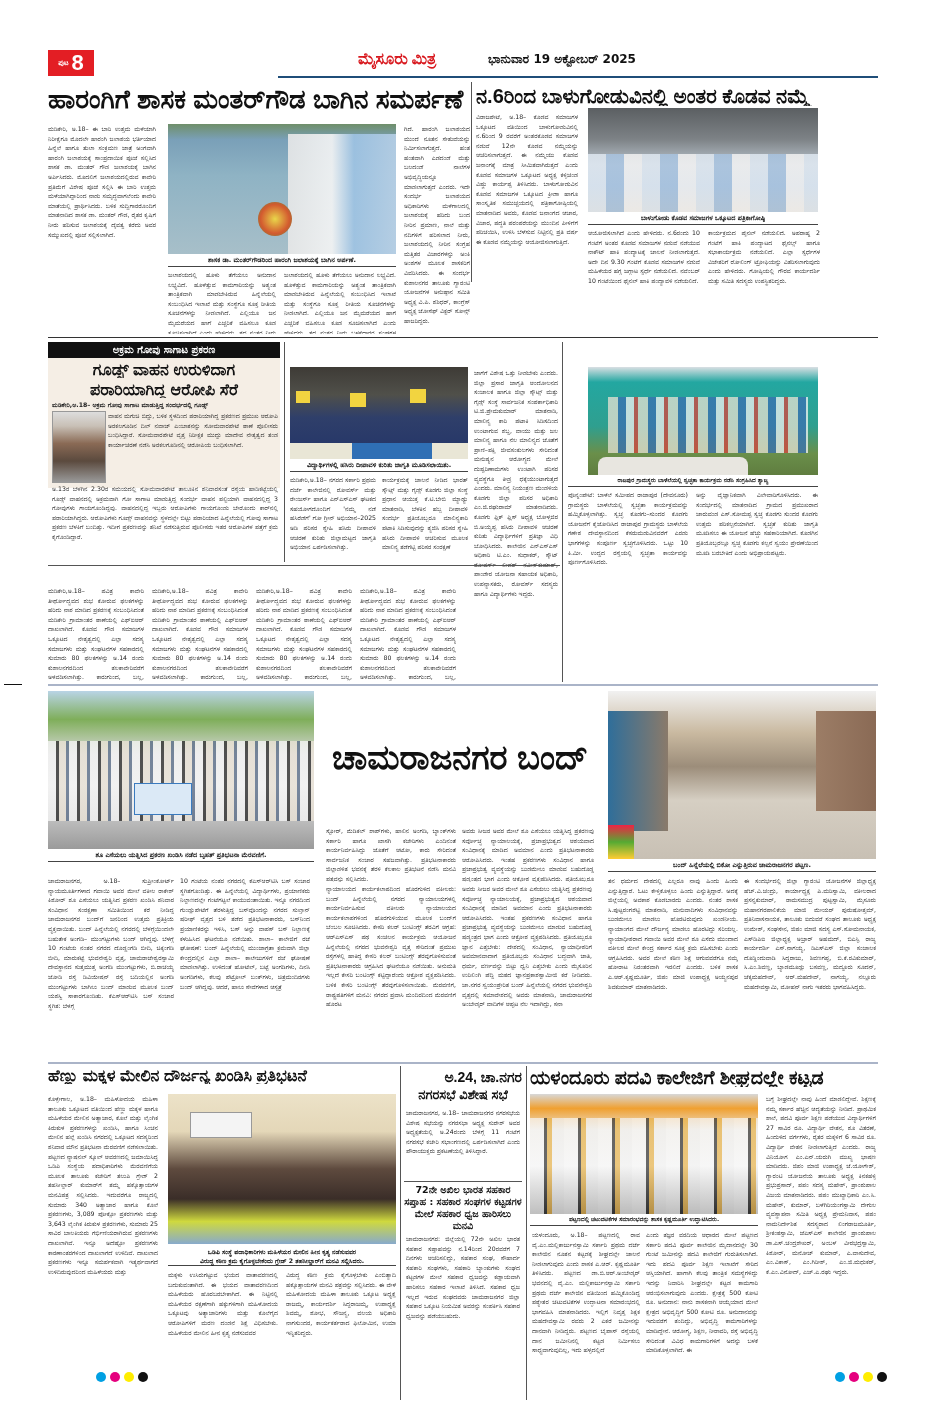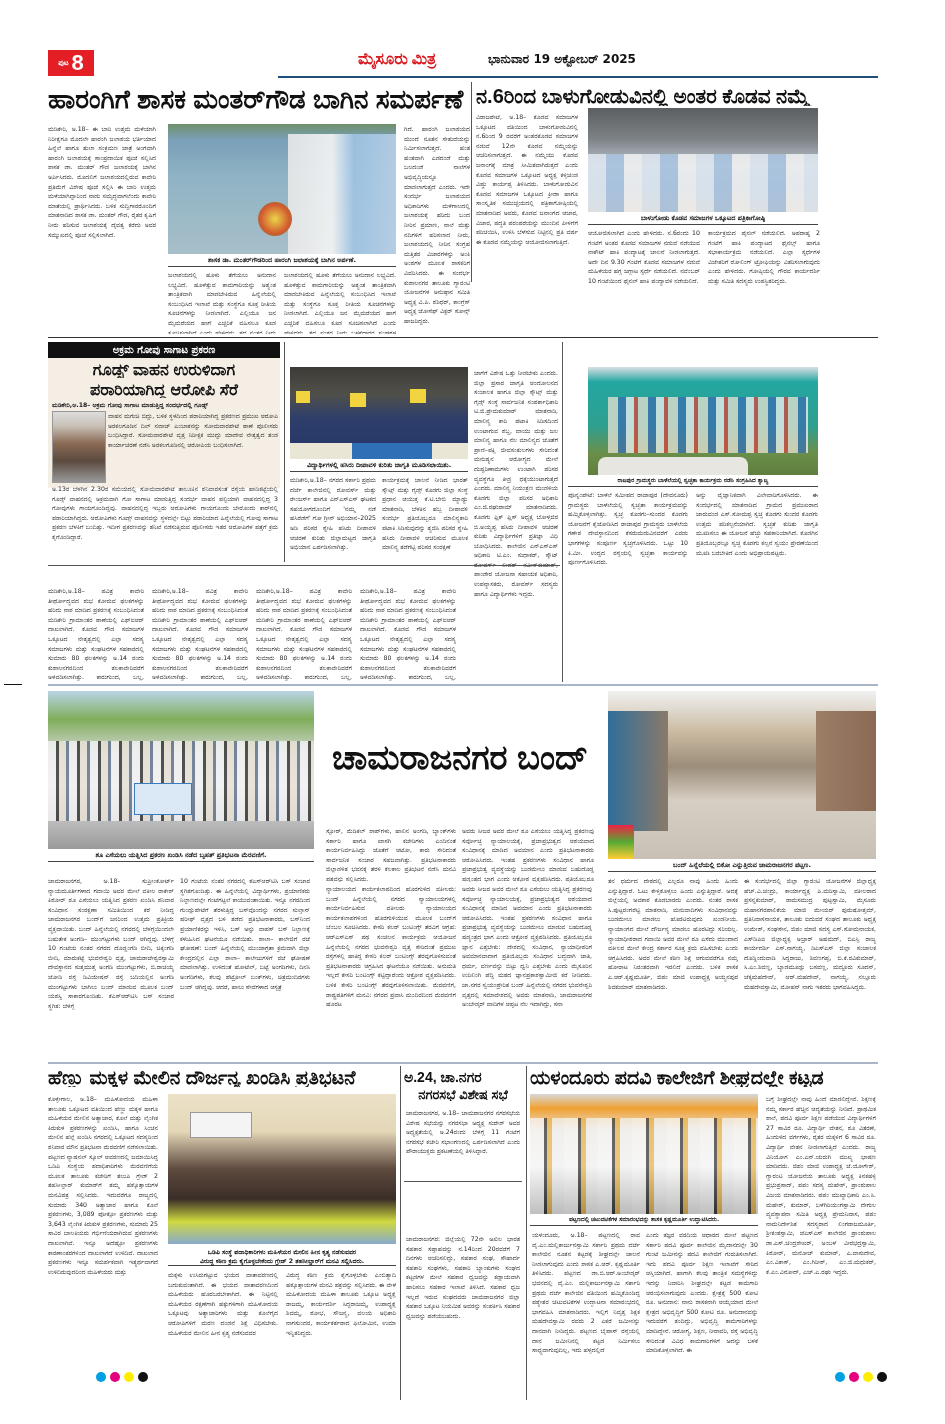--- a/index.html
+++ b/index.html
@@ -121,39 +121,40 @@
 
   <div class="col body-text" style="left:0;top:876px;width:126px;height:168px;">ಚಾಮರಾಜನಗರ, ಅ.18– ಸುಪ್ರೀಂಕೋರ್ಟ್ ನ್ಯಾಯಮೂರ್ತಿಗಳಾದ ಗವಾಯಿ ಅವರ ಮೇಲೆ ವಕೀಲ ರಾಕೇಶ್ ಕಿಶೋರ್ ಶೂ ಎಸೆಯಲು ಯತ್ನಿಸಿದ ಪ್ರಕರಣ ಖಂಡಿಸಿ ಶನಿವಾರ ಸಂವಿಧಾನ ಸಂರಕ್ಷಣಾ ಸಮಿತಿಯಿಂದ ಕರೆ ನೀಡಿದ್ದ ಚಾಮರಾಜನಗರ ಬಂದ್‌ಗೆ ಜನರಿಂದ ಉತ್ತಮ ಪ್ರತಿಕ್ರಿಯೆ ವ್ಯಕ್ತವಾಯಿತು. ಬಂದ್ ಹಿನ್ನೆಲೆಯಲ್ಲಿ ನಗರದಲ್ಲಿ ಬೆಳಗ್ಗೆಯಿಂದಲೇ ಬಹುತೇಕ ಅಂಗಡಿ– ಮುಂಗಟ್ಟುಗಳು ಬಂದ್ ಆಗಿದ್ದವು. ಬೆಳಗ್ಗೆ 10 ಗಂಟೆಯ ನಂತರ ನಗರದ ದೊಡ್ಡಂಗಡಿ ಬೀದಿ, ಚಿಕ್ಕಂಗಡಿ ಬೀದಿ, ಮಾರುಕಟ್ಟೆ ಭುವನೇಶ್ವರಿ ವೃತ್ತ, ಚಾಮರಾಜೇಶ್ವರಸ್ವಾಮಿ ದೇವಸ್ಥಾನದ ಸುತ್ತಮುತ್ತ ಅಂಗಡಿ ಮುಂಗಟ್ಟುಗಳು, ಬಿ.ರಾಚಯ್ಯ ಜೋಡಿ ರಸ್ತೆ ಡಿವಿಯೇಷನ್ ರಸ್ತೆ ಬದಿಯಲ್ಲಿನ ಅಂಗಡಿ ಮುಂಗಟ್ಟುಗಳು ಬಾಗಿಲು ಬಂದ್ ಮಾಡುವ ಮೂಲಕ ಬಂದ್ ಯಶಸ್ವಿ ಸಾಕಾರಗೊಂಡಿತು. ಕೆಎಸ್‌ಆರ್‌ಟಿಸಿ ಬಸ್ ಸಂಚಾರ ಸ್ಥಗಿತ: ಬೆಳಗ್ಗೆ</div>
   <div class="col body-text" style="left:132px;top:876px;width:130px;height:168px;">10 ಗಂಟೆಯ ನಂತರ ನಗರದಲ್ಲಿ ಕೆಎಸ್‌ಆರ್‌ಟಿಸಿ ಬಸ್ ಸಂಚಾರ ಸ್ಥಗಿತಗೊಂಡಿತ್ತು. ಈ ಹಿನ್ನೆಲೆಯಲ್ಲಿ ವಿದ್ಯಾರ್ಥಿಗಳು, ಪ್ರಯಾಣಿಕರು ನಿಲ್ದಾಣದಲ್ಲೇ ಗಂಟೆಗಟ್ಟಲೆ ಕಾಯುವಂತಾಯಿತು. ಇನ್ನೂ ನಗರದಿಂದ ಗುಂಡ್ಲುಪೇಟೆಗೆ ತೆರಳುತ್ತಿದ್ದ ಬಸ್‌ವೊಂದನ್ನು ನಗರದ ಸುಲ್ತಾನ್ ಷರೀಫ್ ವೃತ್ತದ ಬಳಿ ತಡೆದ ಪ್ರತಿಭಟನಾಕಾರರು, ಬಸ್‌ನಿಂದ ಪ್ರಯಾಣಿಕರನ್ನು ಇಳಿಸಿ, ಬಸ್ ಅನ್ನು ವಾಪಸ್ ಬಸ್ ನಿಲ್ದಾಣಕ್ಕೆ ಕಳುಹಿಸಿದ ಘಟನೆಯೂ ನಡೆಯಿತು. ಶಾಲಾ– ಕಾಲೇಜಿಗೆ ರಜೆ ಘೋಷಣೆ: ಬಂದ್ ಹಿನ್ನೆಲೆಯಲ್ಲಿ ಮುಂಜಾಗ್ರತಾ ಕ್ರಮವಾಗಿ ಜಿಲ್ಲಾ ಕೇಂದ್ರದಲ್ಲಿನ ಎಲ್ಲಾ ಶಾಲಾ– ಕಾಲೇಜುಗಳಿಗೆ ರಜೆ ಘೋಷಣೆ ಮಾಡಲಾಗಿತ್ತು. ಉಳಿದಂತೆ ಹೋಟೆಲ್, ಬಟ್ಟೆ ಅಂಗಡಿಗಳು, ದಿನಸಿ ಅಂಗಡಿಗಳು, ಕೆಲವು ಪೆಟ್ರೋಲ್ ಬಂಕ್‌ಗಳು, ಚಿತ್ರಮಂದಿರಗಳು ಬಂದ್ ಆಗಿದ್ದವು. ಆದರೆ, ಹಾಲು ಸೇವೆಗಳಾದ ಆಸ್ಪತ್ರೆ</div>
   <div class="col body-text" style="left:278px;top:884px;width:130px;height:160px;">ನ್ಯಾಯಾಲಯದ ಕಾರ್ಯಕಲಾಪದಿಂದ ಹೊರಗುಳಿದ ವಕೀಲರು: ಬಂದ್ ಹಿನ್ನೆಲೆಯಲ್ಲಿ ನಗರದ ನ್ಯಾಯಾಲಯಗಳಲ್ಲಿ ಕಾರ್ಯನಿರ್ವಹಿಸುವ ವಕೀಲರು ನ್ಯಾಯಾಲಯದ ಕಾರ್ಯಕಲಾಪಗಳಿಂದ ಹೊರಗುಳಿಯುವ ಮೂಲಕ ಬಂದ್‌ಗೆ ಬೆಂಬಲ ಸೂಚಿಸಿದರು. ಕೇಸರಿ ಕಲರ್ ಬಂಟಿಂಗ್ಸ್ ತೆರವಿಗೆ ಆಗ್ರಹ: ಆರ್‌ಎಸ್‌ಎಸ್ ಪಥ ಸಂಚಲನ ಕಾರ್ಯಕ್ರಮ ಆಯೋಜನೆ ಹಿನ್ನೆಲೆಯಲ್ಲಿ ನಗರದ ಭುವನೇಶ್ವರಿ ವೃತ್ತ ಸೇರಿದಂತೆ ಪ್ರಮುಖ ರಸ್ತೆಗಳಲ್ಲಿ ಹಾಕಿದ್ದ ಕೇಸರಿ ಕಲರ್ ಬಂಟಿಂಗ್ಸ್ ತೆರವುಗೊಳಿಸುವಂತೆ ಪ್ರತಿಭಟನಾಕಾರರು ಆಗ್ರಹಿಸಿದ ಘಟನೆಯೂ ನಡೆಯಿತು. ಅನುಮತಿ ಇಲ್ಲದೆ ಕೇಸರಿ ಬಂಟಿಂಗ್ಸ್ ಕಟ್ಟಿದ್ದಾರೆಂದು ಆಕ್ರೋಶ ವ್ಯಕ್ತಪಡಿಸಿದರು. ಬಳಿಕ ಕೇಸರಿ ಬಂಟಿಂಗ್ಸ್ ತೆರವುಗೊಳಿಸಲಾಯಿತು. ಮೆರವಣಿಗೆ, ರಾಷ್ಟ್ರಪತಿಗಳಿಗೆ ಮನವಿ: ನಗರದ ಪ್ರವಾಸಿ ಮಂದಿರದಿಂದ ಮೆರವಣಿಗೆ ಹೊರಟ</div>
   <div class="col body-text" style="left:414px;top:884px;width:130px;height:160px;">ಅವರು ಸೀಜರ ಅವರ ಮೇಲೆ ಶೂ ಎಸೆಯಲು ಯತ್ನಿಸಿದ್ದ ಪ್ರಕರಣವು ಸರ್ವೋಚ್ಛ ನ್ಯಾಯಾಲಯಕ್ಕೆ, ಪ್ರಜಾಪ್ರಭುತ್ವದ ಆಶಯವಾದ ಸಂವಿಧಾನಕ್ಕೆ ಮಾಡಿದ ಅವಮಾನ ಎಂದು ಪ್ರತಿಭಟನಾಕಾರರು ಆರೋಪಿಸಿದರು. ಇಂತಹ ಪ್ರಕರಣಗಳು ಸಂವಿಧಾನ ಹಾಗೂ ಪ್ರಜಾಪ್ರಭುತ್ವ ವ್ಯವಸ್ಥೆಯನ್ನು ಬುಡಮೇಲು ಮಾಡುವ ಬಹುದೊಡ್ಡ ಷಡ್ಯಂತ್ರದ ಭಾಗ ಎಂದು ಆಕ್ರೋಶ ವ್ಯಕ್ತಪಡಿಸಿದರು. ಪ್ರತಿಯೊಬ್ಬರೂ ಜ್ಞಾನ ಎತ್ತಬೇಕು: ದೇಶದಲ್ಲಿ ಸಂವಿಧಾನ, ನ್ಯಾಯಾಧೀಶರಿಗೆ ಅವಮಾನವಾದಾಗ ಪ್ರತಿಯೊಬ್ಬರು ಸಂವಿಧಾನ ಬದ್ಧವಾಗಿ ಜಾತಿ, ಧರ್ಮ, ವರ್ಣವನ್ನು ಬಿಟ್ಟು ಧ್ವನಿ ಎತ್ತಬೇಕು ಎಂದು ಮೈಸೂರಿನ ಉರಿಲಿಂಗಿ ಪೆದ್ದಿ ಮಠದ ಜ್ಞಾನಪ್ರಕಾಶಸ್ವಾಮೀಜಿ ಕರೆ ನೀಡಿದರು. ಚಾ.ನಗರ ಸ್ವಯಂಪ್ರೇರಿತ ಬಂದ್ ಹಿನ್ನೆಲೆಯಲ್ಲಿ ನಗರದ ಭುವನೇಶ್ವರಿ ವೃತ್ತದಲ್ಲಿ ಸಮಾವೇಶದಲ್ಲಿ ಅವರು ಮಾತನಾಡಿ, ಚಾಮರಾಜನಗರ ಅಂಬೇಡ್ಕರ್ ವಾದಿಗಳ ಆಪ್ಪಟ ನೆಲ ಇದಾಗಿದ್ದು, ಸನಾ</div>
   <div class="col body-text" style="left:560px;top:876px;width:130px;height:168px;">ತನ ಧರ್ಮದ ದೇಶದಲ್ಲಿ ಎಲ್ಲರೂ ನಾವು ಹಿಂದು ಹಿಂದು ಎನ್ನುತ್ತಿದ್ದಾರೆ. ಓಟು ಕೇಳ್ತಿಕೊಳ್ಳಲು ಹಿಂದು ಎನ್ನುತ್ತಿದ್ದಾರೆ. ಅದಕ್ಕೆ ಜಿಲ್ಲೆಯಲ್ಲಿ ಅವಕಾಶ ಕೊಡಬಾರದು ಎಂದರು. ನಂತರ ಶಾಸಕ ಸಿ.ಪುಟ್ಟರಂಗಶೆಟ್ಟಿ ಮಾತನಾಡಿ, ಮನುವಾದಿಗಳು ಸಂವಿಧಾನವನ್ನು ಬುಡಮೇಲು ಮಾಡಲು ಹೊರಟಿರುವುದು ಖಂಡನೀಯ. ನ್ಯಾಯಾಂಗದ ಮೇಲೆ ದೌರ್ಜನ್ಯ ಮಾಡಲು ಹೊರಟಿದ್ದು ಸರಿಯಲ್ಲ. ನ್ಯಾಯಾಧೀಶರಾದ ಗವಾಯಿ ಅವರ ಮೇಲೆ ಶೂ ಎಸೆದು ಮುಂದಾದ ವಕೀಲರ ಮೇಲೆ ಕೇಂದ್ರ ಸರ್ಕಾರ ಸೂಕ್ತ ಕ್ರಮ ವಹಿಸಬೇಕು ಎಂದು ಆಗ್ರಹಿಸಿದರು. ಅವರ ಮೇಲೆ ಕಠಿಣ ಶಿಕ್ಷೆ ಆಗುವವರೆಗೂ ನಮ್ಮ ಹೋರಾಟ ನಿರಂತರವಾಗಿ ಇರಲಿದೆ ಎಂದರು. ಬಳಿಕ ಶಾಸಕ ಎ.ಆರ್.ಕೃಷ್ಣಮೂರ್ತಿ, ಜಿಪಂ ಮಾಜಿ ಉಪಾಧ್ಯಕ್ಷ ಅಯ್ಯನಪುರ ಶಿವಕುಮಾರ್ ಮಾತನಾಡಿದರು.</div>
   <div class="col body-text" style="left:696px;top:876px;width:132px;height:168px;">ಈ ಸಂದರ್ಭದಲ್ಲಿ ಜಿಲ್ಲಾ ಗ್ಯಾರಂಟಿ ಯೋಜನೆಗಳ ಜಿಲ್ಲಾಧ್ಯಕ್ಷ ಹೆಚ್.ವಿ.ಚಂದ್ರು, ಕಾರ್ಯಾಧ್ಯಕ್ಷ ಪಿ.ಮರಿಸ್ವಾಮಿ, ವಕೀಲರಾದ ಪ್ರಸನ್ನಕುಮಾರ್, ರಾಮಸಮುದ್ರ ಪುಟ್ಟಸ್ವಾಮಿ, ಮೈಸೂರು ಮಹಾನಗರಪಾಲಿಕೆಯ ಮಾಜಿ ಮೇಯರ್ ಪುರುಷೋತ್ತಮ್, ಪ್ರತಿನಿವಾಸನಾಯಕ, ತಾಲೂಕು ಐದುವರೆ ಸಂಘದ ತಾಲೂಕು ಅಧ್ಯಕ್ಷ ಉಮೇಶ್, ಸಂಘಸೇನ, ಜಿಪಂ ಮಾಜಿ ಸದಸ್ಯ ಎಸ್.ಸೋಮನಾಯಕ, ಎಸ್‌ಡಿಪಿಐ ಜಿಲ್ಲಾಧ್ಯಕ್ಷ ಅಬ್ರಾರ್ ಅಹಮದ್, ಬಿಎಸ್ಪಿ ರಾಜ್ಯ ಕಾರ್ಯದರ್ಶಿ ಎಸ್.ನಾಗಯ್ಯ, ಡಿಎಸ್‌ಎಸ್ ಜಿಲ್ಲಾ ಸಂಚಾಲಕ ದೊಡ್ಡಿಂದುವಾಡಿ ಸಿದ್ದರಾಜು, ಶಿವಣಗಪ್ಪ, ಬಿ.ಕೆ.ರವಿಕುಮಾರ್, ಸಿ.ಎಂ.ಶಿವಣ್ಣ, ಬ್ಯಾಡಮೂಡ್ಲು ಬಸವಣ್ಣ, ಮದ್ದೂರು ಸೂದನ್, ಚೆಕ್ಕಮಹದೇವ್, ಆರ್.ಮಹದೇವ್, ನಾಗಯ್ಯ, ನಲ್ಲೂರು ಮಹದೇವಸ್ವಾಮಿ, ಮೋಹನ್ ನಾಗು ಇತರರು ಭಾಗವಹಿಸಿದ್ದರು.</div>
 
   <div class="hrule" style="left:0;top:1062px;width:830px;height:2px;background:#aab4c8;"></div>
 
-  <div class="abs hl" style="left:0;top:1068px;width:330px;font-size:19px;">ಹೆಣ್ಣು ಮಕ್ಕಳ ಮೇಲಿನ ದೌರ್ಜನ್ಯ ಖಂಡಿಸಿ ಪ್ರತಿಭಟನೆ</div>
+  <div class="abs hl" style="left:0;top:1068px;width:330px;font-size:16px;">ಹೆಣ್ಣು ಮಕ್ಕಳ ಮೇಲಿನ ದೌರ್ಜನ್ಯ ಖಂಡಿಸಿ ಪ್ರತಿಭಟನೆ</div>
   <div class="col body-text" style="left:0;top:1094px;width:110px;height:304px;">ಕೊಳ್ಳೇಗಾಲ, ಅ.18– ಮಹಿಳೋದಯ ಮಹಿಳಾ ತಾಲೂಕು ಒಕ್ಕೂಟದ ವತಿಯಿಂದ ಹೆಣ್ಣು ಮಕ್ಕಳ ಹಾಗೂ ಮಹಿಳೆಯರ ಮೇಲಿನ ಅತ್ಯಾಚಾರ, ಕೊಲೆ ಮತ್ತು ಲೈಂಗಿಕ ಕಿರುಕುಳ ಪ್ರಕರಣಗಳನ್ನು ಖಂಡಿಸಿ, ಹಾಗೂ ಸಿಂಚನ ಮೇಲಿನ ಹಲ್ಲೆ ಖಂಡಿಸಿ ನಗರದಲ್ಲಿ ಒಕ್ಕೂಟದ ಸದಸ್ಯರಿಂದ ಶನಿವಾರ ಮೌನ ಪ್ರತಿಭಟನಾ ಮೆರವಣಿಗೆ ನಡೆಸಲಾಯಿತು. ಪಟ್ಟಣದ ನ್ಯಾಷನಲ್ ಸ್ಕೂಲ್ ಆವರಣದಲ್ಲಿ ಜಮಾಯಿಸಿದ್ದ ಒಡಿಪಿ ಸಂಸ್ಥೆಯ ಪದಾಧಿಕಾರಿಗಳು ಮೆರವಣಿಗೆಯ ಮೂಲಕ ತಾಲೂಕು ಕಚೇರಿಗೆ ತಲುಪಿ ಗ್ರೇಡ್ 2 ತಹಸೀಲ್ದಾರ್ ಕುಮಾರ್‌ಗೆ ತಮ್ಮ ಹಕ್ಕೊತ್ತಾಯಗಳ ಮನವಿಪತ್ರ ಸಲ್ಲಿಸಿದರು. ಇದುವರೆಗೂ ರಾಜ್ಯದಲ್ಲಿ ಸುಮಾರು 340 ಅತ್ಯಾಚಾರ ಹಾಗೂ ಕೊಲೆ ಪ್ರಕರಣಗಳು, 3,089 ಪೋಕ್ಸೋ ಪ್ರಕರಣಗಳು ಮತ್ತು 3,643 ಲೈಂಗಿಕ ಕಿರುಕುಳ ಪ್ರಕರಣಗಳು, ಸುಮಾರು 25 ಸಾವಿರ ಬಾಲಕಿಯರು ಗರ್ಭಿಣಿಯರಾಗಿರುವ ಪ್ರಕರಣಗಳು ದಾಖಲಾಗಿವೆ. ಇನ್ನೂ ಅದೆಷ್ಟೋ ಪ್ರಕರಣಗಳು ಕಾರಣಾಂತರಗಳಿಂದ ದಾಖಲಾಗದೆ ಉಳಿದಿವೆ. ದಾಖಲಾದ ಪ್ರಕರಣಗಳು ಇನ್ನೂ ಸಮರ್ಪಕವಾಗಿ ಇತ್ಯರ್ಥವಾಗದೆ ಉಳಿದಿರುವುದರಿಂದ ಮಹಿಳೆಯರು ಮತ್ತು</div>
   <div class="img" style="left:120px;top:1094px;width:228px;height:150px;background:linear-gradient(180deg,#ece2c8 0,#e4d7b8 25%,#5e4a3e 50%,#3a2d28 70%,#cfd93e 85%,#8ac 100%);">
     <div style="position:absolute;left:22px;top:18px;width:60px;height:24px;background:#f4f4f4;border:1px solid #999;"></div>
   </div>
   <div class="abs" style="left:120px;top:1247px;width:228px;font-size:6.2px;font-weight:bold;text-align:center;line-height:9px;border-bottom:1px solid #444;">
     <div>ಒಡಿಪಿ ಸಂಸ್ಥೆ ಪದಾಧಿಕಾರಿಗಳು ಮಹಿಳೆಯರ ಮೇಲಿನ ಹೀನ ಕೃತ್ಯ ನಡೆಸುವವರ</div>
     <div>ವಿರುದ್ಧ ಕಠಿಣ ಕ್ರಮ ಕೈಗೊಳ್ಳಬೇಕೆಂದು ಗ್ರೇಡ್ 2 ತಹಸೀಲ್ದಾರ್‌ಗೆ ಮನವಿ ಸಲ್ಲಿಸಿದರು.</div>
   </div>
   <div class="col body-text" style="left:120px;top:1270px;width:110px;height:128px;">ಮಕ್ಕಳು ಉಸಿರುಗಟ್ಟುವ ಭಯದ ವಾತಾವರಣದಲ್ಲಿ ಬದುಕುವಂತಾಗಿದೆ. ಈ ಭಯದ ವಾತಾವರಣದಿಂದ ಮಹಿಳೆಯರು ಹೊರಬರಬೇಕಾಗಿದೆ. ಈ ನಿಟ್ಟಿನಲ್ಲಿ ಮಹಿಳೆಯರ ರಕ್ಷಣೆಗಾಗಿ ಹಕ್ಕುಗಳಿಗಾಗಿ ಮಹಿಳೋದಯ ಒಕ್ಕೂಟವು ಅತ್ಯಾಚಾರಿಗಳು ಮತ್ತು ಕೊಲೆಗೈದ ಆರೋಪಿಗಳಿಗೆ ಮರಣ ದಂಡನೆ ಶಿಕ್ಷೆ ವಿಧಿಸಬೇಕು. ಮಹಿಳೆಯರ ಮೇಲಿನ ಹೀನ ಕೃತ್ಯ ನಡೆಸುವವರ</div>
   <div class="col body-text" style="left:238px;top:1270px;width:110px;height:128px;">ವಿರುದ್ಧ ಕಠಿಣ ಕ್ರಮ ಕೈಗೊಳ್ಳಬೇಕು ಎಂಬಿತ್ಯಾದಿ ಹಕ್ಕೊತ್ತಾಯಗಳ ಮನವಿ ಪತ್ರವನ್ನು ಸಲ್ಲಿಸಿದರು. ಈ ವೇಳೆ ಮಹಿಳೋದಯ ಮಹಿಳಾ ತಾಲೂಕು ಒಕ್ಕೂಟ ಅಧ್ಯಕ್ಷೆ ರಾಜಮ್ಮ, ಕಾರ್ಯದರ್ಶಿ ಸಿದ್ದರಾಜಮ್ಮ, ಉಪಾಧ್ಯಕ್ಷೆ ಶಿವಮ್ಮ, ಶೋಭ, ಸೌಜನ್ಯ, ವಲಯ ಅಧಿಕಾರಿ ನಾಗಸುಂದರ, ಕಾರ್ಯಕರ್ತರಾದ ಫಿಲೋಮಿನ, ಉಮಾ ಇನ್ನಿತರಿದ್ದರು.</div>
 
   <div class="vrule" style="left:352px;top:1066px;height:334px;"></div>
 
-  <div class="abs hl" style="left:356px;top:1070px;width:118px;text-align:left;font-size:14px;">ಅ.24, ಚಾ.ನಗರ</div>
+  <div class="abs hl" style="left:356px;top:1070px;width:118px;text-align:right;font-size:14px;">ಅ.24, ಚಾ.ನಗರ</div>
   <div class="abs hl" style="left:356px;top:1088px;width:118px;text-align:center;font-size:13px;">ನಗರಸಭೆ ವಿಶೇಷ ಸಭೆ</div>
   <div class="col body-text" style="left:358px;top:1108px;width:114px;height:70px;">ಚಾಮರಾಜನಗರ, ಅ.18– ಚಾಮರಾಜನಗರ ನಗರಸಭೆಯ ವಿಶೇಷ ಸಭೆಯನ್ನು ನಗರಸಭಾ ಅಧ್ಯಕ್ಷ ಸುರೇಶ್ ಅವರ ಅಧ್ಯಕ್ಷತೆಯಲ್ಲಿ ಅ.24ರಂದು ಬೆಳಗ್ಗೆ 11 ಗಂಟೆಗೆ ನಗರಸಭೆ ಕಚೇರಿ ಸಭಾಂಗಣದಲ್ಲಿ ಏರ್ಪಡಿಸಲಾಗಿದೆ ಎಂದು ಪೌರಾಯುಕ್ತರು ಪ್ರಕಟಣೆಯಲ್ಲಿ ತಿಳಿಸಿದ್ದಾರೆ.</div>
   <div class="hrule" style="left:356px;top:1181px;width:118px;"></div>
 
+  <div class="abs" style="left:356px;top:1184px;width:118px;text-align:center;font-size:9.5px;font-weight:bold;line-height:12px;">72ನೇ ಅಖಿಲ ಭಾರತ ಸಹಕಾರ ಸಪ್ತಾಹ : ಸಹಕಾರ ಸಂಘಗಳ ಕಟ್ಟಡಗಳ ಮೇಲೆ ಸಹಕಾರ ಧ್ವಜ ಹಾರಿಸಲು ಮನವಿ</div>
   <div class="col body-text" style="left:358px;top:1234px;width:114px;height:166px;">ಚಾಮರಾಜನಗರ: ಜಿಲ್ಲೆಯಲ್ಲಿ 72ನೇ ಅಖಿಲ ಭಾರತ ಸಹಕಾರ ಸಪ್ತಾಹವನ್ನು ನ.14ರಿಂದ 20ರವರೆಗೆ 7 ದಿನಗಳು ಆಚರಿಸಲಿದ್ದು, ಸಹಕಾರ ಸಂಘ, ಸೌಹಾರ್ದ ಸಹಕಾರಿ ಸಂಘಗಳು, ಸಹಕಾರಿ ಬ್ಯಾಂಕುಗಳು ಸಂಘದ ಕಟ್ಟಡಗಳ ಮೇಲೆ ಸಹಕಾರ ಧ್ವಜವನ್ನು ಕಡ್ಡಾಯವಾಗಿ ಹಾರಿಸಲು ಸಹಕಾರ ಇಲಾಖೆ ತಿಳಿಸಿದೆ. ಸಹಕಾರ ಧ್ವಜ ಇಲ್ಲದೆ ಇರುವ ಸಂಘದವರು ಚಾಮರಾಜನಗರ ಜಿಲ್ಲಾ ಸಹಕಾರ ಒಕ್ಕೂಟ ನಿಯಮಿತ ಅವರನ್ನು ಸಂಪರ್ಕಿಸಿ ಸಹಕಾರ ಧ್ವಜವನ್ನು ಪಡೆಯಬಹುದು.</div>
 
   <div class="vrule" style="left:478px;top:1066px;height:334px;"></div>
 
   <div class="abs hl" style="left:482px;top:1068px;width:348px;font-size:19px;">ಯಳಂದೂರು ಪದವಿ ಕಾಲೇಜಿಗೆ ಶೀಘ್ರದಲ್ಲೇ ಕಟ್ಟಡ</div>
   <div class="img" style="left:482px;top:1094px;width:228px;height:120px;background:linear-gradient(180deg,#d8d8d8 0,#f0a030 12%,#e9e4da 30%,#f4f4f4 60%,#3b3b3b 100%);">
     <div style="position:absolute;left:0;top:24px;width:228px;height:96px;background:repeating-linear-gradient(90deg,#f8f8f8 0 14px,#2d2d2d 14px 17px,#e8b34a 17px 22px,#f3f3f3 22px 34px);opacity:.7;"></div>
   </div>
   <div class="cap" style="position:absolute;left:482px;top:1216px;width:228px;font-size:5.8px;">ಪಟ್ಟಣದಲ್ಲಿ ಚಟುವಟಿಕೆಗಳ ಸಮಾರಂಭವನ್ನು ಶಾಸಕ ಕೃಷ್ಣಮೂರ್ತಿ ಉದ್ಘಾಟಿಸಿದರು.</div>
   <div class="col body-text" style="left:484px;top:1230px;width:108px;height:170px;">ಯಳಂದೂರು, ಅ.18– ಪಟ್ಟಣದಲ್ಲಿ ರಾವ ವೈ.ಎಂ.ಮಲ್ಲಿಕಾರ್ಜುನಸ್ವಾಮಿ ಸರ್ಕಾರಿ ಪ್ರಥಮ ದರ್ಜೆ ಕಾಲೇಜಿನ ನೂತನ ಕಟ್ಟಡಕ್ಕೆ ಶೀಘ್ರದಲ್ಲೇ ಚಾಲನೆ ನೀಡಲಾಗುವುದು ಎಂದು ಶಾಸಕ ಎ.ಆರ್. ಕೃಷ್ಣಮೂರ್ತಿ ತಿಳಿಸಿದರು. ಪಟ್ಟಣದ ಡಾ.ಬಿ.ಆರ್.ಅಂಬೇಡ್ಕರ್ ಭವನದಲ್ಲಿ ವೈ.ಎಂ. ಮಲ್ಲಿಕಾರ್ಜುನಸ್ವಾಮಿ ಸರ್ಕಾರಿ ಪ್ರಥಮ ದರ್ಜೆ ಕಾಲೇಜಿನ ವತಿಯಿಂದ ಹಮ್ಮಿಕೊಂಡಿದ್ದ ಪಠ್ಯೇತರ ಚಟುವಟಿಕೆಗಳ ಉದ್ಘಾಟನಾ ಸಮಾರಂಭದಲ್ಲಿ ಭಾಗವಹಿಸಿ ಮಾತನಾಡಿದರು. ಇಲ್ಲಿಗೆ ನಿವೃತ್ತ ಶಿಕ್ಷಕ ಮಹದೇವಸ್ವಾಮಿ ರವರು 2 ಎಕರೆ ಜಮೀನನ್ನು ದಾನವಾಗಿ ನೀಡಿದ್ದರು. ಪಟ್ಟಣದ ಬೈಪಾಸ್ ರಸ್ತೆಯಲ್ಲಿ ದಾನ ಜಮೀನಿನಲ್ಲಿ ಕಟ್ಟಡ ನಿರ್ಮಿಸಲು ಸಾಧ್ಯವಾಗುವುದಿಲ್ಲ, ಇದು ಹಳ್ಳದಲ್ಲಿದೆ</div>

